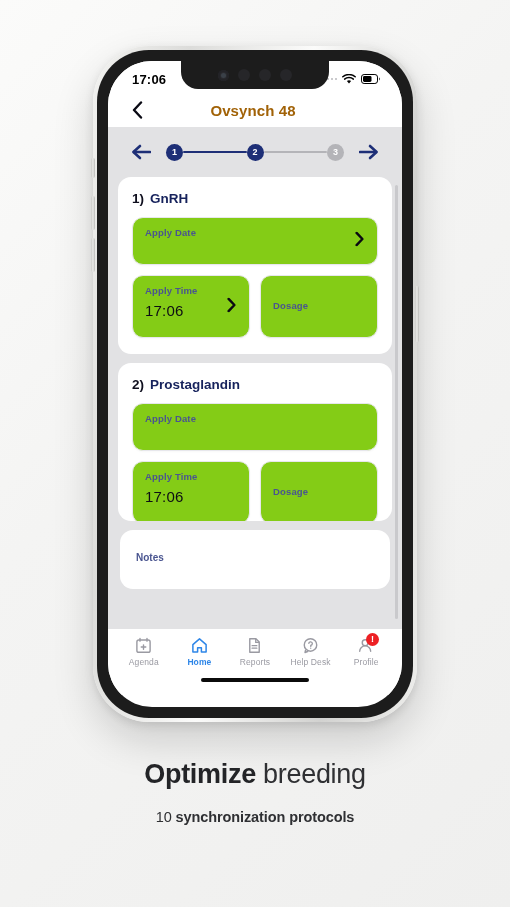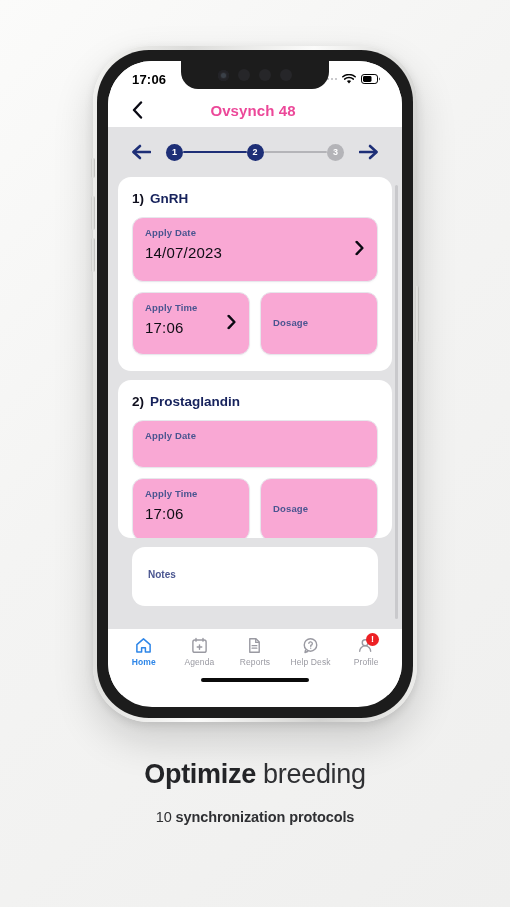--- a/index.html
+++ b/index.html
@@ -97,21 +97,21 @@
     padding: 0 16px;
   }
   .nav-back {
     width: 26px; height: 26px;
     display: flex; align-items: center; justify-content: center;
     color: #0a0a14;
   }
   .nav-title {
     position: absolute; left: 0; right: 4px;
     text-align: center;
-    font-size: 15px; font-weight: bold; color: #ec4899;
+    font-size: 15px; font-weight: bold; color: #a16207;
     letter-spacing: .1px;
     pointer-events: none;
   }
 
   
   .stepper-bar {
     background: #e2e2e4;
     padding: 12px 20px 12px;
     display: flex; align-items: center; gap: 10px;
   }
@@ -163,21 +163,21 @@
     font-size: 13.5px; font-weight: bold;
     color: #16225c;
     margin-bottom: 11px;
     display: flex; gap: 6px;
   }
   .card-title .idx { color: #0f0f1e; }
 
   .field {
     border: 1px solid #e7e7ec;
     border-radius: 11px;
-    background: #f9a8d4;
+    background: #84cc16;
     padding: 9px 12px 12px;
     position: relative;
     box-shadow: 0 1px 2px rgba(0,0,0,0.03);
   }
   .field-label {
     font-size: 9.5px; color: #4a5590; font-weight: bold;
     letter-spacing: .15px;
     margin-bottom: 6px;
   }
   .field-value {
@@ -193,21 +193,21 @@
   .row2 .field { flex: 1; }
   .field.time { padding-bottom: 18px; }
   .field.dosage { display: flex; align-items: center; }
   .field.dosage .field-label { margin-bottom: 0; }
 
   .card.clipped { margin-bottom: 0; padding-bottom: 0; height: 158px; overflow: hidden; }
 
   .notes-card {
     background: #ffffff;
     border-radius: 13px;
-    margin: 9px 24px 0;
+    margin: 9px 12px 0;
     padding: 22px 16px 26px;
   }
   .notes-label { font-size: 10px; color: #4a5590; font-weight: bold; }
 
   
   .tab-bar {
     background: #ffffff;
     display: flex;
     padding: 7px 8px 0;
     height: 44px;
@@ -341,21 +341,20 @@
       <div class="content-area">
         <div class="scroll-track"></div>
 
         <div class="card">
           <div class="card-title">
             <span class="idx">1)</span>
             <span>GnRH</span>
           </div>
           <div class="field date">
             <div class="field-label">Apply Date</div>
-            <div class="field-value">14/07/2023</div>
             <span class="field-chevron">
               <svg width="9" height="15" viewBox="0 0 9 15">
                 <path d="M1.6 1.4 L7.4 7.5 L1.6 13.6" stroke="currentColor" stroke-width="2.4" fill="none" stroke-linecap="round" stroke-linejoin="round"></path>
               </svg>
             </span>
           </div>
           <div class="row2">
             <div class="field time">
               <div class="field-label">Apply Time</div>
               <div class="field-value">17:06</div>
@@ -389,37 +388,37 @@
             </div>
           </div>
         </div>
 
         <div class="notes-card">
           <div class="notes-label">Notes</div>
         </div>
       </div>
 
       <div class="tab-bar">
-        <div class="tab active">
-          <span class="tab-icon">
-            <svg width="17" height="17" viewBox="0 0 18 18">
-              <path d="M2 8 L9 2 L16 8 V16 H11 V11.5 H7 V16 H2 Z" stroke="currentColor" stroke-width="1.6" fill="none" stroke-linejoin="round"></path>
-            </svg>
-          </span>
-          <span class="tab-label">Home</span>
-        </div>
         <div class="tab">
           <span class="tab-icon">
             <svg width="17" height="17" viewBox="0 0 18 18">
               <rect x="2" y="3.2" width="14" height="13" rx="2" stroke="currentColor" stroke-width="1.5" fill="none"></rect>
               <path d="M5.3 1.6 V4.4 M12.7 1.6 V4.4" stroke="currentColor" stroke-width="1.5" stroke-linecap="round"></path>
               <path d="M9 8.3 V13 M6.6 10.65 H11.4" stroke="currentColor" stroke-width="1.5" stroke-linecap="round"></path>
             </svg>
           </span>
           <span class="tab-label">Agenda</span>
+        </div>
+        <div class="tab active">
+          <span class="tab-icon">
+            <svg width="17" height="17" viewBox="0 0 18 18">
+              <path d="M2 8 L9 2 L16 8 V16 H11 V11.5 H7 V16 H2 Z" stroke="currentColor" stroke-width="1.6" fill="none" stroke-linejoin="round"></path>
+            </svg>
+          </span>
+          <span class="tab-label">Home</span>
         </div>
         <div class="tab">
           <span class="tab-icon">
             <svg width="17" height="17" viewBox="0 0 18 18">
               <path d="M4 1.8 H10.5 L14 5.4 V16.2 H4 Z" stroke="currentColor" stroke-width="1.5" fill="none" stroke-linejoin="round"></path>
               <path d="M10.3 1.9 V5.6 H14" stroke="currentColor" stroke-width="1.4" fill="none"></path>
               <path d="M6.4 9.2 H11.5 M6.4 11.8 H11.5" stroke="currentColor" stroke-width="1.3" stroke-linecap="round"></path>
             </svg>
           </span>
           <span class="tab-label">Reports</span>

